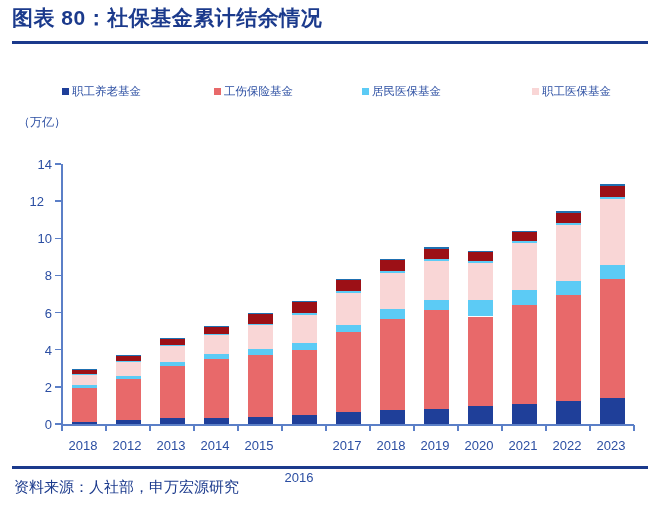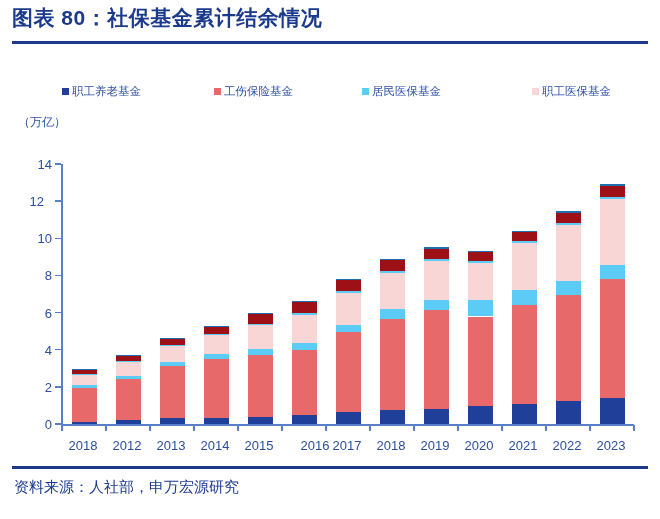--- a/index.html
+++ b/index.html
@@ -279,21 +279,21 @@
         <div class="seg" title="失业保险基金 2023: 0.6" style="background: rgb(156, 16, 22); bottom: 226.943px; height: 11.1429px;"></div>
         <div class="seg" title="生育保险基金 2023: 0.09" style="background: rgb(31, 111, 176); bottom: 238.086px; height: 1.67143px;"></div>
       </div>
     </div>
   <div id="x-labels">
       <div class="xlabel" style="left: 58px;">2018</div>
       <div class="xlabel" style="left: 102px;">2012</div>
       <div class="xlabel" style="left: 146px;">2013</div>
       <div class="xlabel" style="left: 190px;">2014</div>
       <div class="xlabel" style="left: 234px;">2015</div>
-      <div class="xlabel" style="left: 290px;">2016</div>
+      <div class="xlabel" style="left: 274px; margin-top: 32px;">2016</div>
       <div class="xlabel" style="left: 322px;">2017</div>
       <div class="xlabel" style="left: 366px;">2018</div>
       <div class="xlabel" style="left: 410px;">2019</div>
       <div class="xlabel" style="left: 454px;">2020</div>
       <div class="xlabel" style="left: 498px;">2021</div>
       <div class="xlabel" style="left: 542px;">2022</div>
       <div class="xlabel" style="left: 586px;">2023</div>
     </div>
 </div>
 

